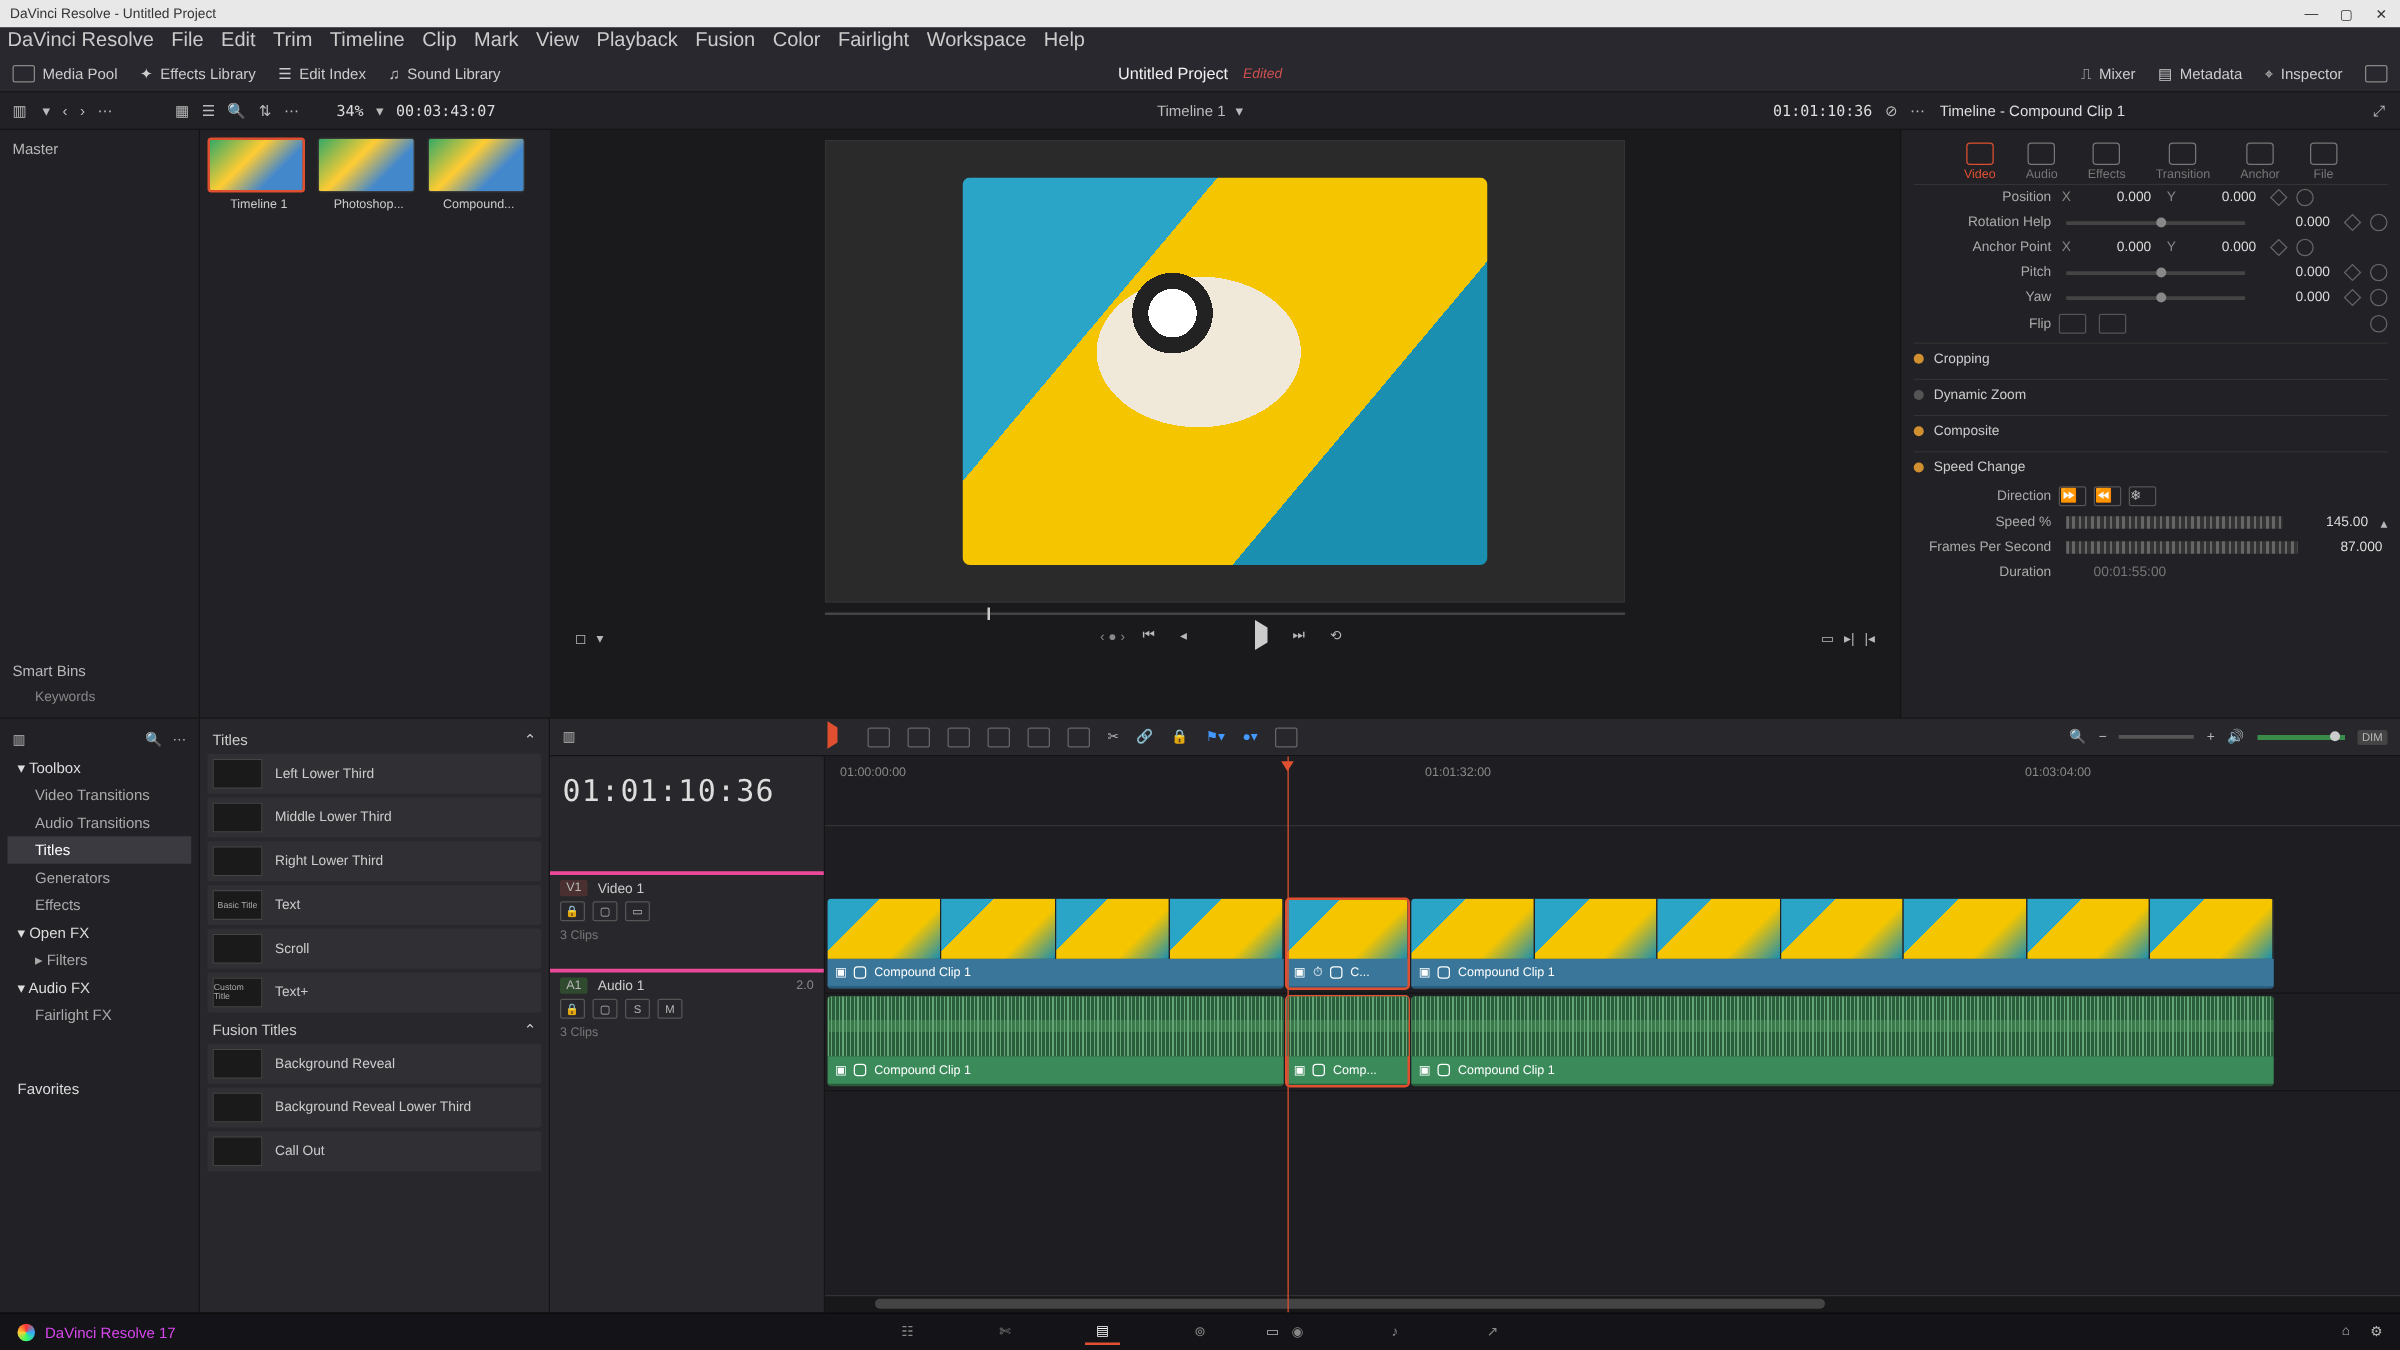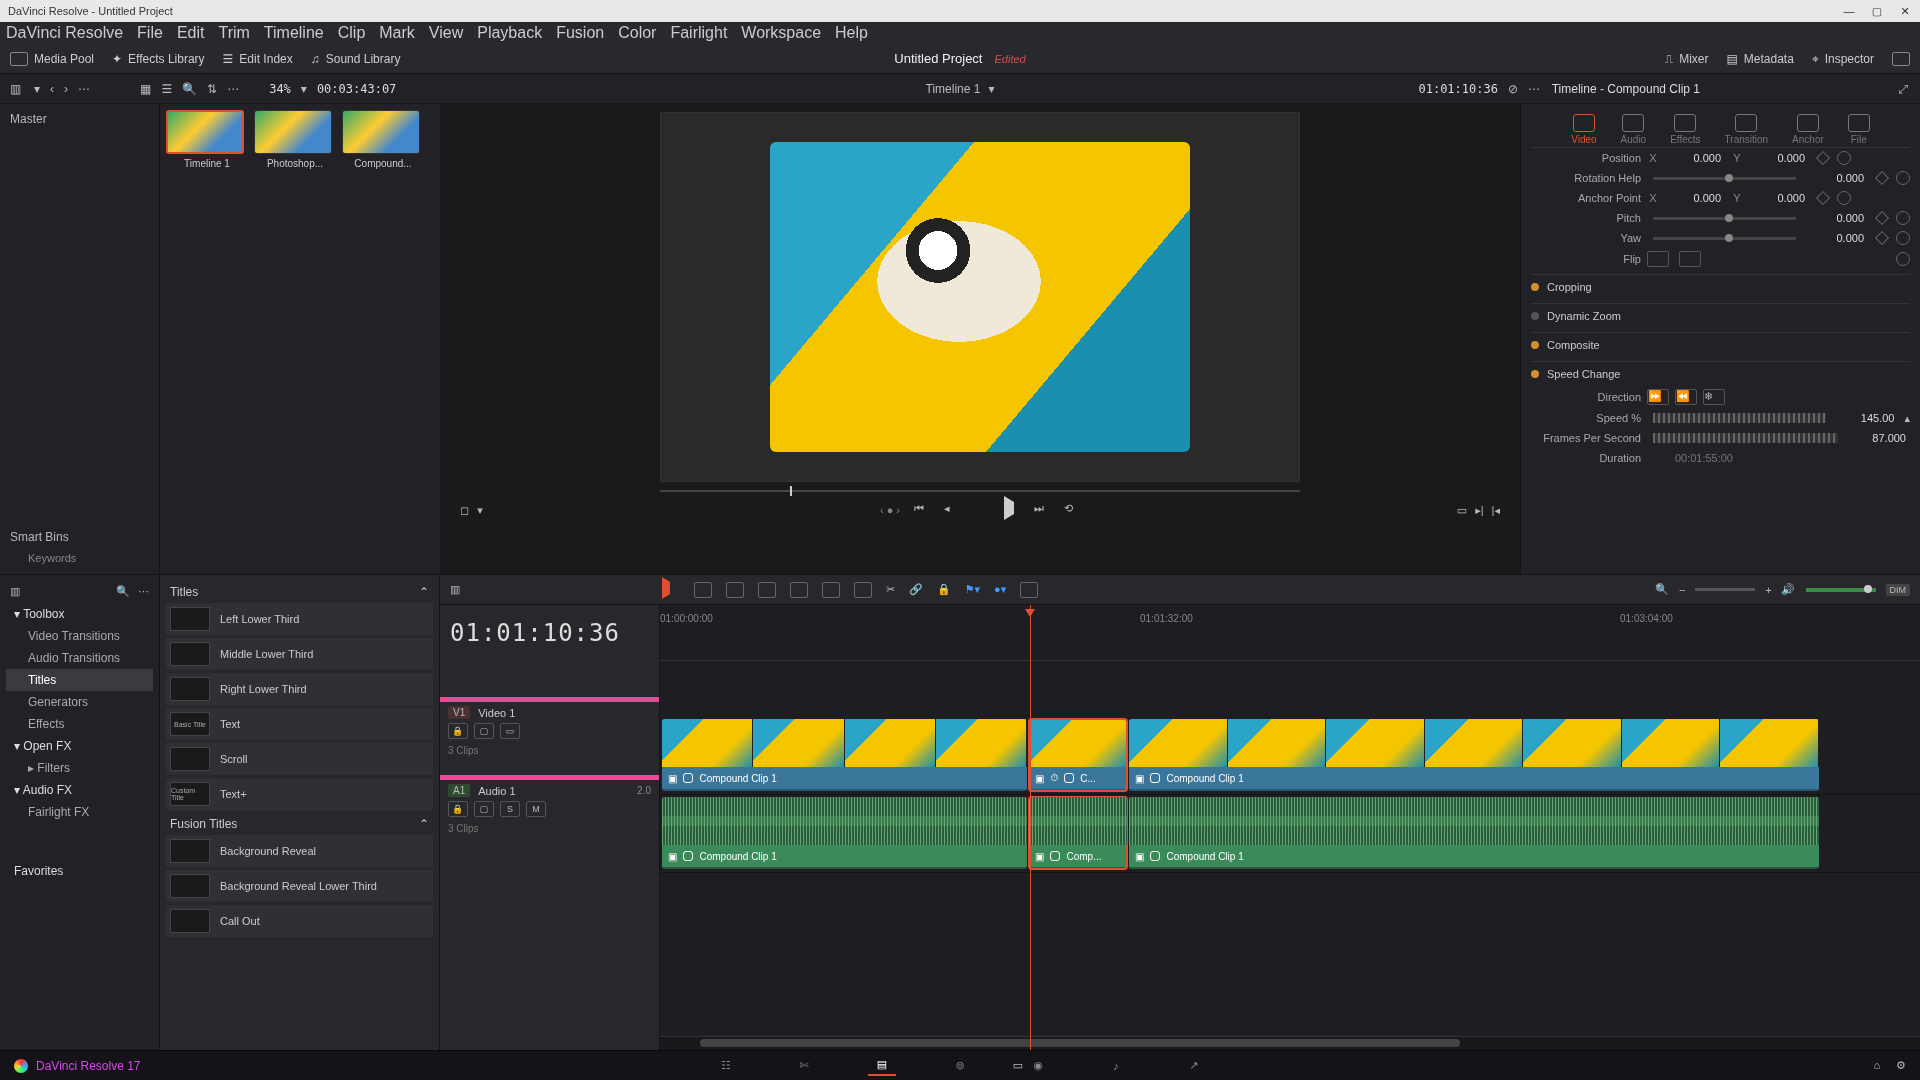--- a/index.html
+++ b/index.html
@@ -108,21 +108,21 @@
 .tl-tool.arrow { border: none; }
 .arrow-cur { width:0;height:0; border-left:8px solid #e05030; border-top:5px solid transparent; border-bottom:5px solid transparent; }
 .tl-toolbar .right { margin-left: auto; display: flex; align-items: center; gap: 10px; }
 .vol-bar { width: 70px; height: 4px; background: #3a8a4a; position: relative; }
 .vol-bar::after{content:'';position:absolute;right:4px;top:-3px;width:8px;height:8px;background:#ccc;border-radius:50%;}
 .dim { padding: 1px 4px; background: #444; font-size: 9px; border-radius: 2px; }
 
 .tl-body { flex: 1; display: flex; overflow: hidden; }
 .tl-head { width: 220px; background: #28282c; border-right: 1px solid #141414; }
 .big-tc { font-size: 24px; color: #ddd; padding: 14px 10px; font-family: monospace; letter-spacing: 1px; }
-.track-head { height: 78px; border-top: 5px solid #ec4899; padding: 4px 8px; }
+.track-head { height: 78px; border-top: 3px solid #ec4899; padding: 4px 8px; }
 .track-head.aud { height: 78px; }
 .th-row1 { display: flex; align-items: center; gap: 8px; }
 .th-badge { background: #3a3a40; padding: 1px 5px; border-radius: 2px; font-size: 10px; }
 .th-badge.v { background: #4a3030; }
 .th-badge.a { background: #304a30; }
 .th-name { color: #ccc; font-size: 11px; }
 .th-right { margin-left:auto; color:#888; font-size:10px; }
 .th-row2 { display: flex; gap: 6px; margin-top: 4px; }
 .th-btn { width: 20px; height: 16px; border: 1px solid #555; border-radius: 2px; font-size: 9px; display:flex; align-items:center; justify-content:center; cursor:pointer; }
 .th-meta { font-size: 10px; color: #777; margin-top: 6px; }
@@ -529,21 +529,21 @@
               <span class="th-btn">S</span>
               <span class="th-btn">M</span>
             </div>
           <div class="th-meta">3 Clips</div>
         </div>
       </div>
 
       <div class="tl-tracks">
         <div class="playhead"></div>
         <div class="tl-ruler">
-          <span class="ruler-tick" style="left:0">01:00:00:00</span>
+          <span class="ruler-tick" style="left:12px">01:00:00:00</span>
           <span class="ruler-tick" style="left:480px">01:01:32:00</span>
           <span class="ruler-tick" style="left:960px">01:03:04:00</span>
         </div>
         <div style="height:56px"></div>
 
         <div class="track-lane">
           <div class="clip video" style="left:2px;width:365px">
             <div class="clip-thumbs">
                 <i></i>
                 <i></i>

